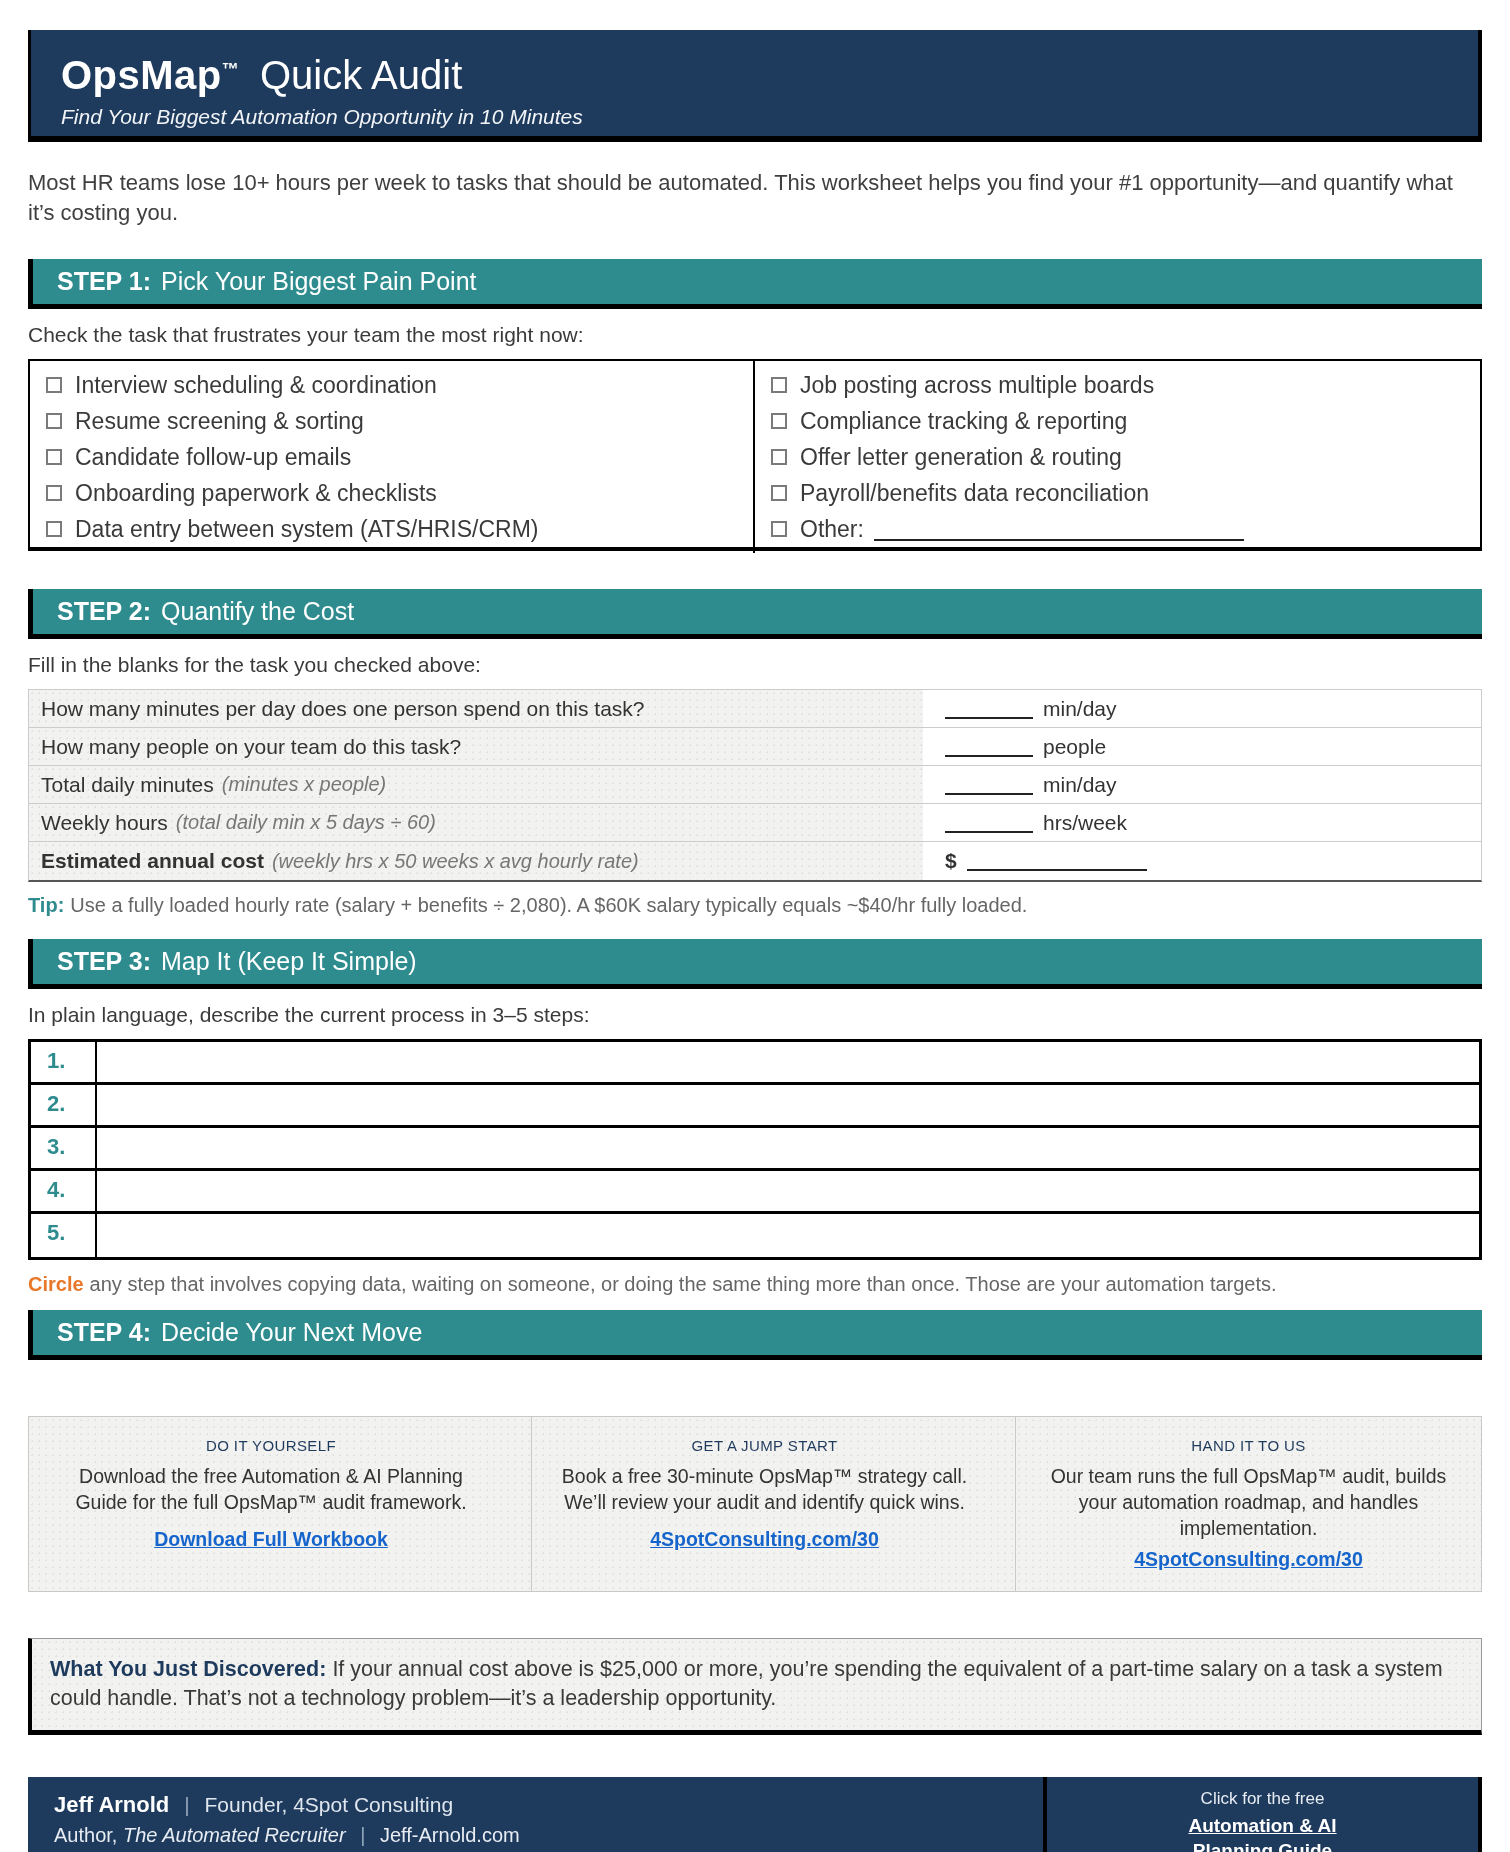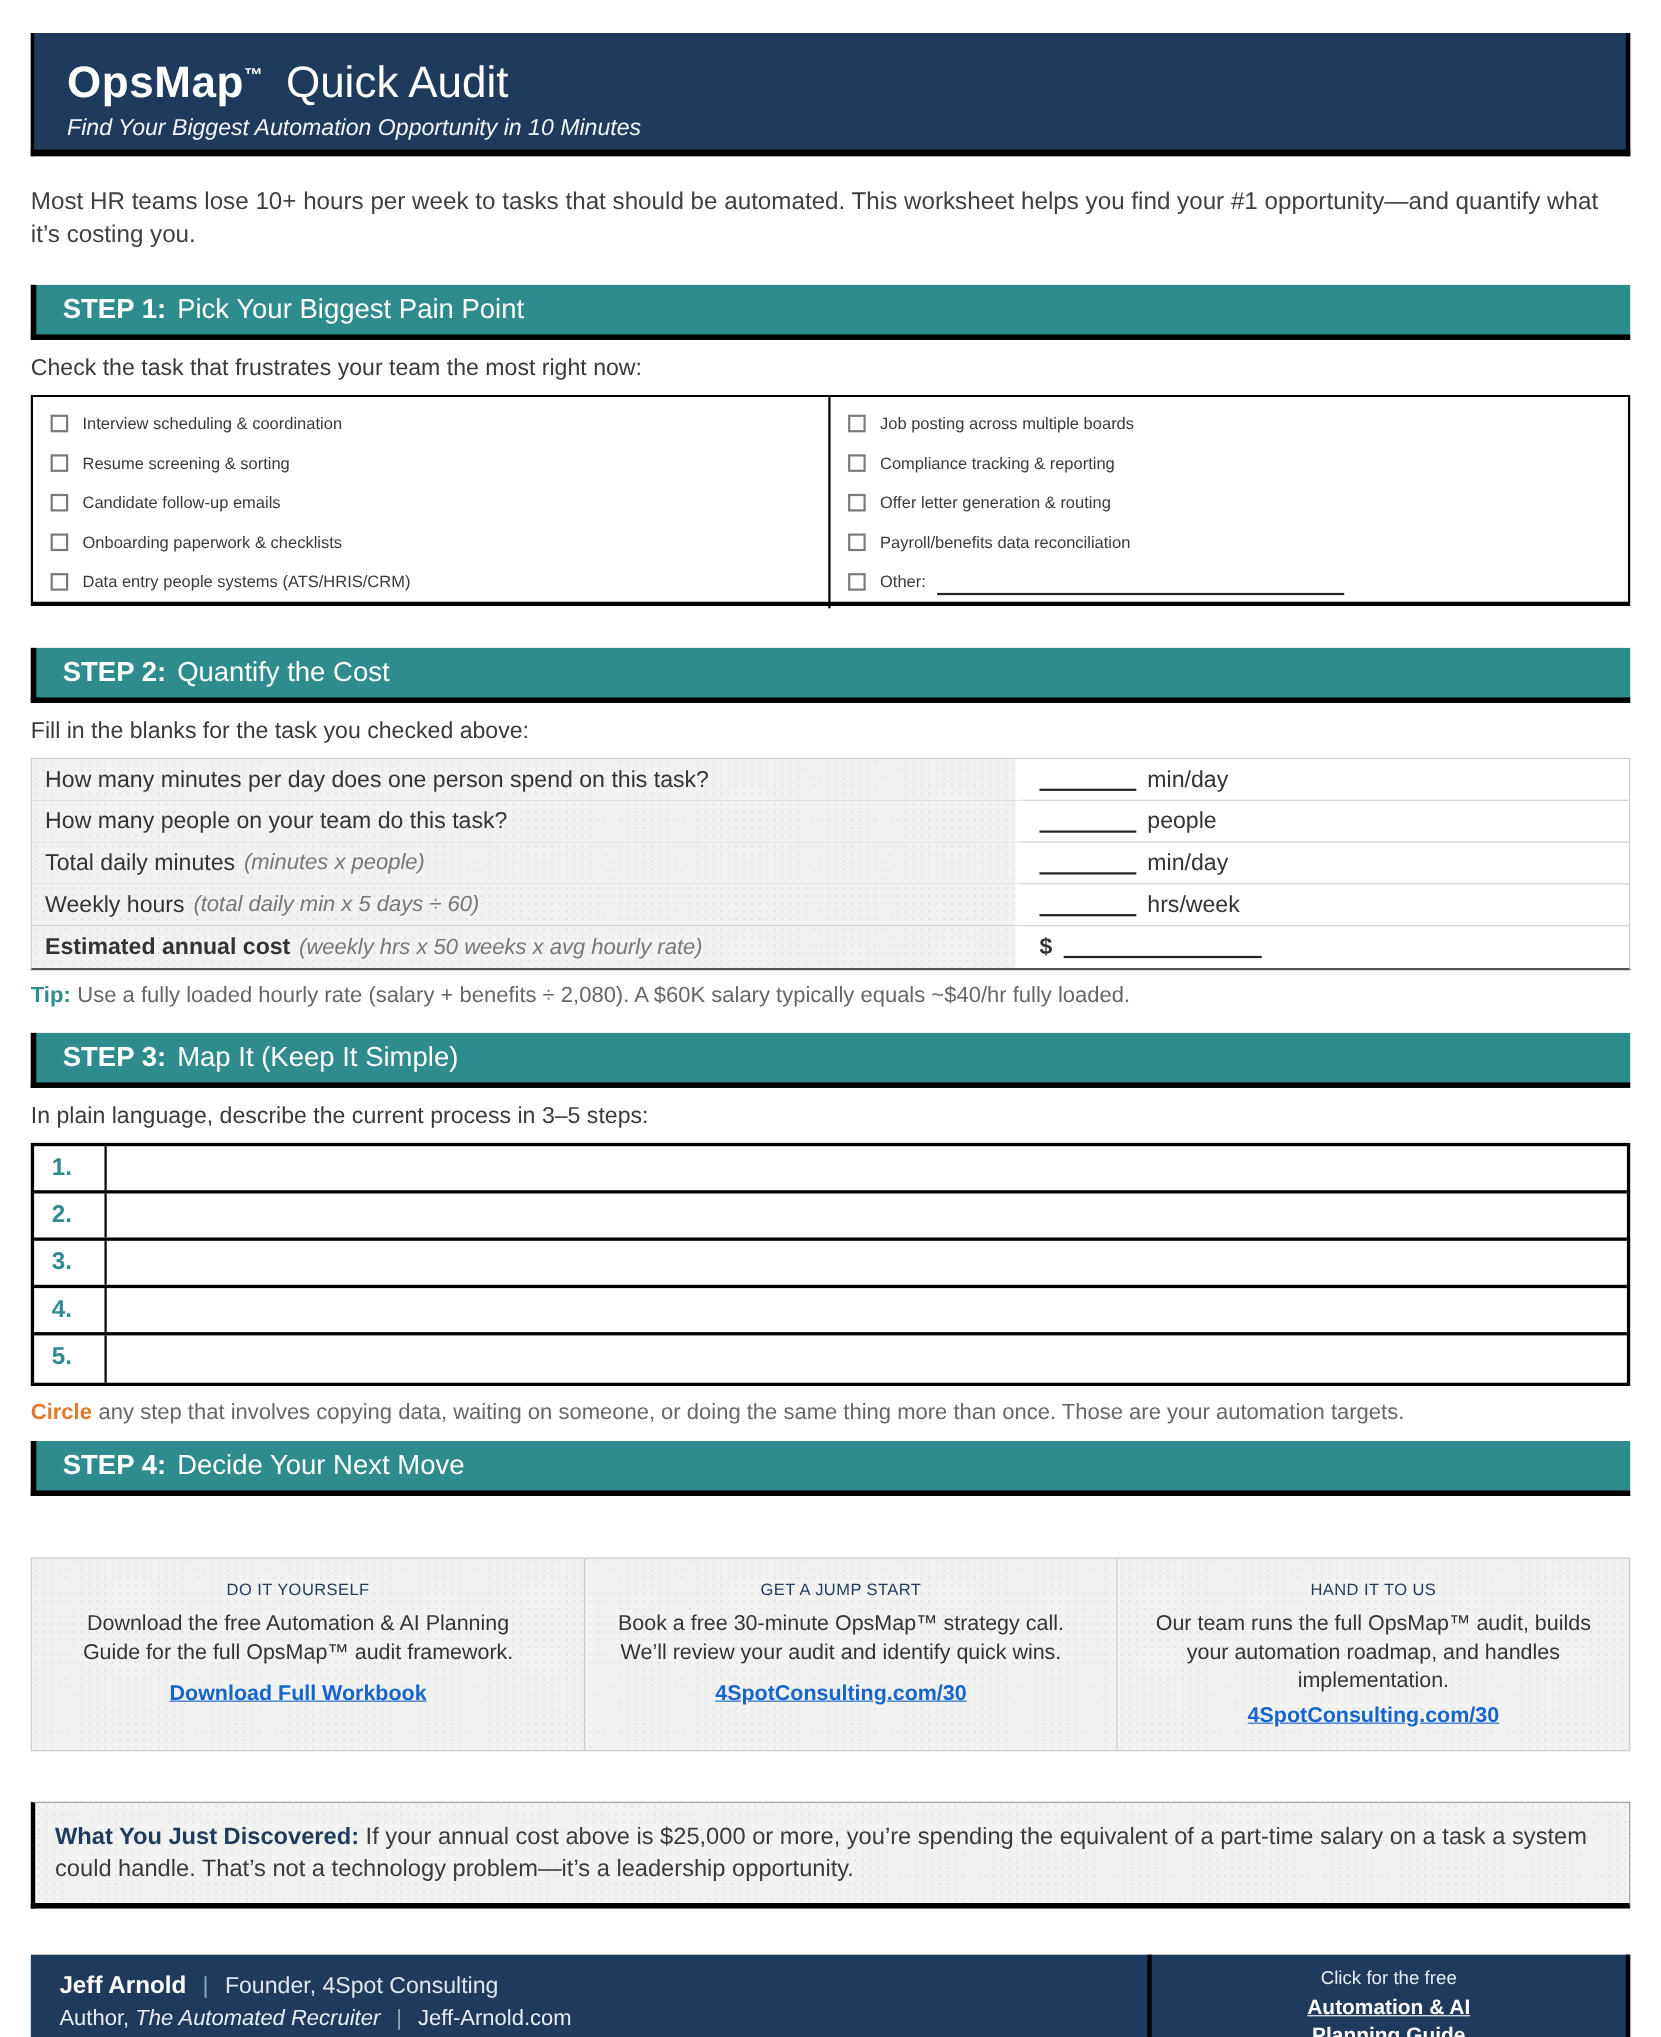--- a/index.html
+++ b/index.html
@@ -70,21 +70,21 @@
   .pain-col { padding:6px 16px; }
   .pain-col.left { border-right:2px solid #000; }
   .pain-item { display:flex; align-items:center; height:36px; }
   .cbx {
     width:16px; height:16px;
     border:2px solid #7a7a7a;
     margin-right:13px;
     flex:0 0 auto;
     background:#fff;
   }
-  .pain-item .lbl { font-size:15px; color:#3a3a3a; white-space:nowrap; }
+  .pain-item .lbl { font-size:23px; color:#3a3a3a; white-space:nowrap; }
   .other-line {
     flex:1; max-width:370px;
     border-bottom:2px solid #222;
     height:24px; margin-left:10px;
   }
 
   
   .cost-table { border:1px solid #ccc; border-bottom:2px solid #555; }
   .cost-row {
     display:flex; align-items:center; height:38px;
@@ -225,21 +225,21 @@
       <div class="pain-item">
         <span class="cbx"></span>
         <span class="lbl">Candidate follow-up emails</span>
       </div>
       <div class="pain-item">
         <span class="cbx"></span>
         <span class="lbl">Onboarding paperwork &amp; checklists</span>
       </div>
       <div class="pain-item">
         <span class="cbx"></span>
-        <span class="lbl">Data entry people systems (ATS/HRIS/CRM)</span>
+        <span class="lbl">Data entry between system (ATS/HRIS/CRM)</span>
       </div>
     </div>
     <div class="pain-col">
       <div class="pain-item">
         <span class="cbx"></span>
         <span class="lbl">Job posting across multiple boards</span>
       </div>
       <div class="pain-item">
         <span class="cbx"></span>
         <span class="lbl">Compliance tracking &amp; reporting</span>

